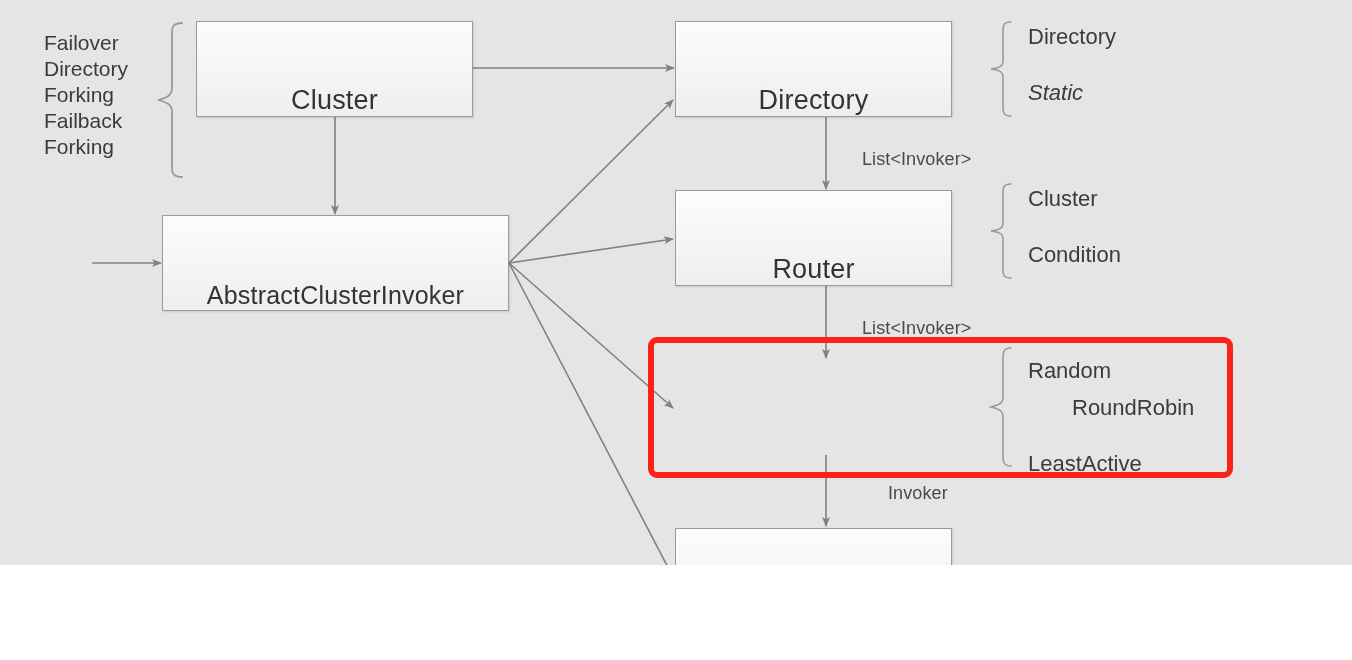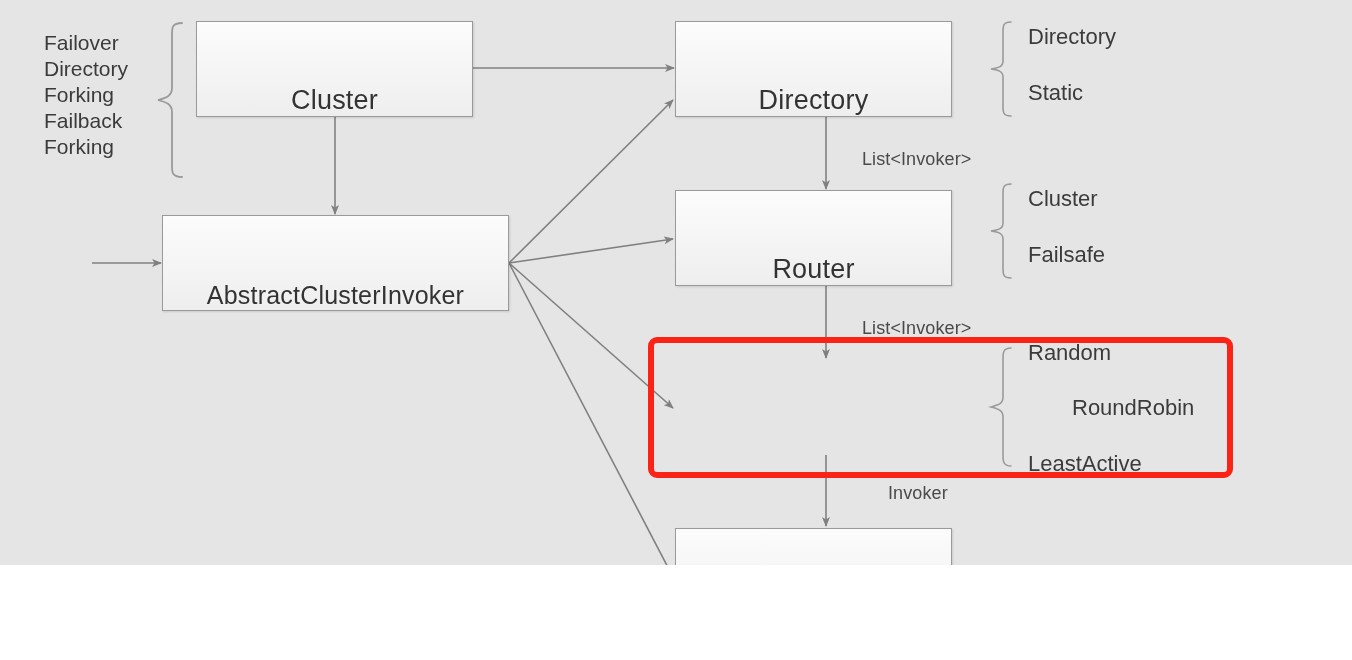--- a/index.html
+++ b/index.html
@@ -160,34 +160,34 @@
 
   <div class="edge-label" style="left:862px; top:149px;">List&lt;Invoker&gt;</div>
   <div class="edge-label" style="left:862px; top:318px;">List&lt;Invoker&gt;</div>
   <div class="edge-label" style="left:888px; top:483px;">Invoker</div>
 
   <svg class="brace" style="left:985px; top:19px;" width="30" height="100" viewBox="0 0 30 100">
     <path d="M26,3 C18,3 18,7 18,12 L18,42 C18,48 13,49 6,50 C13,51 18,52 18,58 L18,88
              C18,93 18,97 26,97" fill="none" stroke="#9a9a9a" stroke-width="1.6" stroke-linecap="round"></path>
   </svg>
   <div class="branch-line" style="left:1028px; top:24px;">Directory</div>
-  <div class="branch-line" style="left:1028px; top:80px;">Static</div>
+  <div class="branch-line" style="left:1028px; top:80px;font-style:italic;">Static</div>
 
   <svg class="brace" style="left:985px; top:181px;" width="30" height="100" viewBox="0 0 30 100">
     <path d="M26,3 C18,3 18,7 18,12 L18,42 C18,48 13,49 6,50 C13,51 18,52 18,58 L18,88
              C18,93 18,97 26,97" fill="none" stroke="#9a9a9a" stroke-width="1.6" stroke-linecap="round"></path>
   </svg>
   <div class="branch-line" style="left:1028px; top:186px;">Cluster</div>
-  <div class="branch-line" style="left:1028px; top:242px;">Failsafe</div>
+  <div class="branch-line" style="left:1028px; top:242px;">Condition</div>
 
   <svg class="brace" style="left:985px; top:345px;" width="30" height="125" viewBox="0 0 30 125">
     <path d="M26,3 C18,3 18,8 18,14 L18,52 C18,59 13,60 6,62 C13,64 18,65 18,72 L18,110
              C18,116 18,121 26,121" fill="none" stroke="#9a9a9a" stroke-width="1.6" stroke-linecap="round"></path>
   </svg>
-  <div class="branch-line" style="left:1028px; top:340px;">Random</div>
+  <div class="branch-line" style="left:1028px; top:358px;">Random</div>
   <div class="branch-line" style="left:1072px; top:395px;">RoundRobin</div>
   <div class="branch-line" style="left:1028px; top:451px;">LeastActive</div>
 
   <div class="highlight-box" style="left:648px; top:337px; width:585px; height:141px;"></div>
 
   <div class="watermark" style="left:1167px; top:588px; width:164px; height:52px;">
     <span>@拉勾教育</span>
   </div>
 
 </div>

